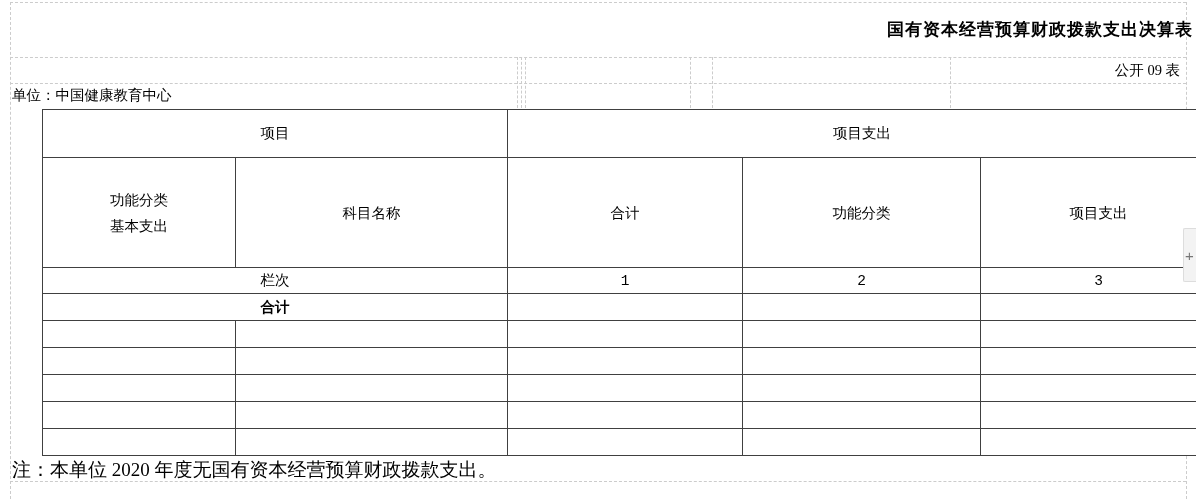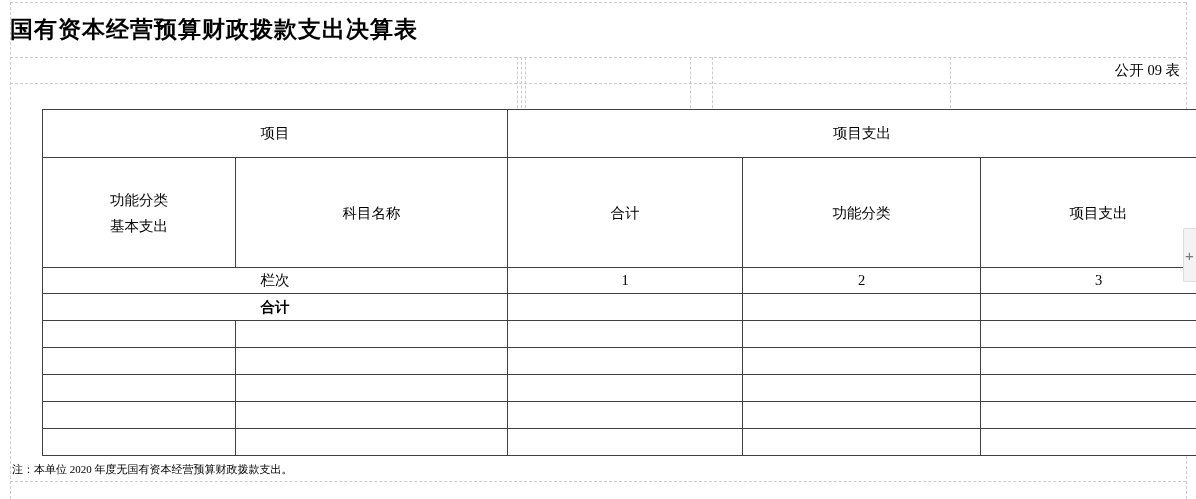--- a/index.html
+++ b/index.html
@@ -19,23 +19,23 @@
   #gl-mid2   { left: 10px;   top: 83px;  width: 1176px; }
   #gl-bottom { left: 10px;   top: 481px; width: 1176px; }
   #gl-left   { left: 10px;   top: 2px;   height: 497px; }
   #gl-right  { left: 1186px; top: 2px;   height: 497px; }
   .gl-hdrcol { top: 57px; height: 51px; }
   #gl-c1 { left: 517px; } #gl-c2 { left: 521px; } #gl-c3 { left: 525px; }
   #gl-c4 { left: 690px; } #gl-c5 { left: 712px; } #gl-c6 { left: 950px; }
 
   
   .title-row {
-    position: absolute; left: 10px; top: 2px; width: 1176px; height: 55px;
-    line-height: 55px; text-align: left;
-    font-size: 23px; font-weight: bold; letter-spacing: 1px;
+    position: absolute; left: 17px; top: 2px; width: 1176px; height: 55px;
+    line-height: 55px; text-align: right;
+    font-size: 17px; font-weight: bold; letter-spacing: 1px;
   }
   .meta-row1 {
     position: absolute; left: 10px; top: 57px; width: 1176px; height: 26px;
     line-height: 26px; font-size: 14.5px;
   }
   .meta-row2 {
     position: absolute; left: 10px; top: 83px; width: 1176px; height: 25px;
     line-height: 25px; font-size: 14.5px;
   }
   .meta-left  { position: absolute; left: 2px; }
@@ -46,29 +46,29 @@
     position: absolute; left: 10px; top: 109px; width: 1174px;
     border-collapse: collapse; table-layout: fixed; background: #ffffff; margin-left: 32px;
   }
   table.main td {
     border: 1.5px solid #404040;
     text-align: center; vertical-align: middle;
     font-size: 14.5px; overflow: hidden; white-space: nowrap;
   }
   tr.r-group  td { height: 48px; }
   tr.r-head   td { height: 110px; line-height: 26px; }
-  tr.r-rank   td { height: 26px; }
+  tr.r-rank   td { height: 26px; font-family: Liberation Mono, monospace; }
   tr.r-total  td { height: 27px; }
   tr.r-total  td.lbl { font-weight: bold; }
   tr.r-empty  td { height: 27px; }
 
   
   .note {
     position: absolute; left: 12px; top: 458px; width: 1170px; height: 23px;
-    line-height: 23px; font-size: 11px; text-align: left;
+    line-height: 23px; font-size: 19px; text-align: left;
   }
 
   
   .side-widget {
     position: absolute; left: 1183px; top: 228px; width: 14px; height: 54px;
     background: #f3f3f3; border: 1px solid #dddddd; border-right: none;
     border-radius: 2px 0 0 2px;
     display: flex; align-items: center; justify-content: flex-start;
   }
   .side-widget .plus {
@@ -90,20 +90,21 @@
 <div class="gl-v gl-hdrcol" id="gl-c3"></div>
 <div class="gl-v gl-hdrcol" id="gl-c4"></div>
 <div class="gl-v gl-hdrcol" id="gl-c5"></div>
 <div class="gl-v gl-hdrcol" id="gl-c6"></div>
 
 <div class="title-row">国有资本经营预算财政拨款支出决算表</div>
 <div class="meta-row1">
   <span class="meta-right">公开 09 表</span>
 </div>
 <div class="meta-row2">
+  <span class="meta-left">单位：中国健康教育中心</span>
 </div>
 
 <table class="main">
   <colgroup>
     <col style="width:193px">
       <col style="width:272px">
       <col style="width:235px">
       <col style="width:238px">
       <col style="width:236px">
   </colgroup>

